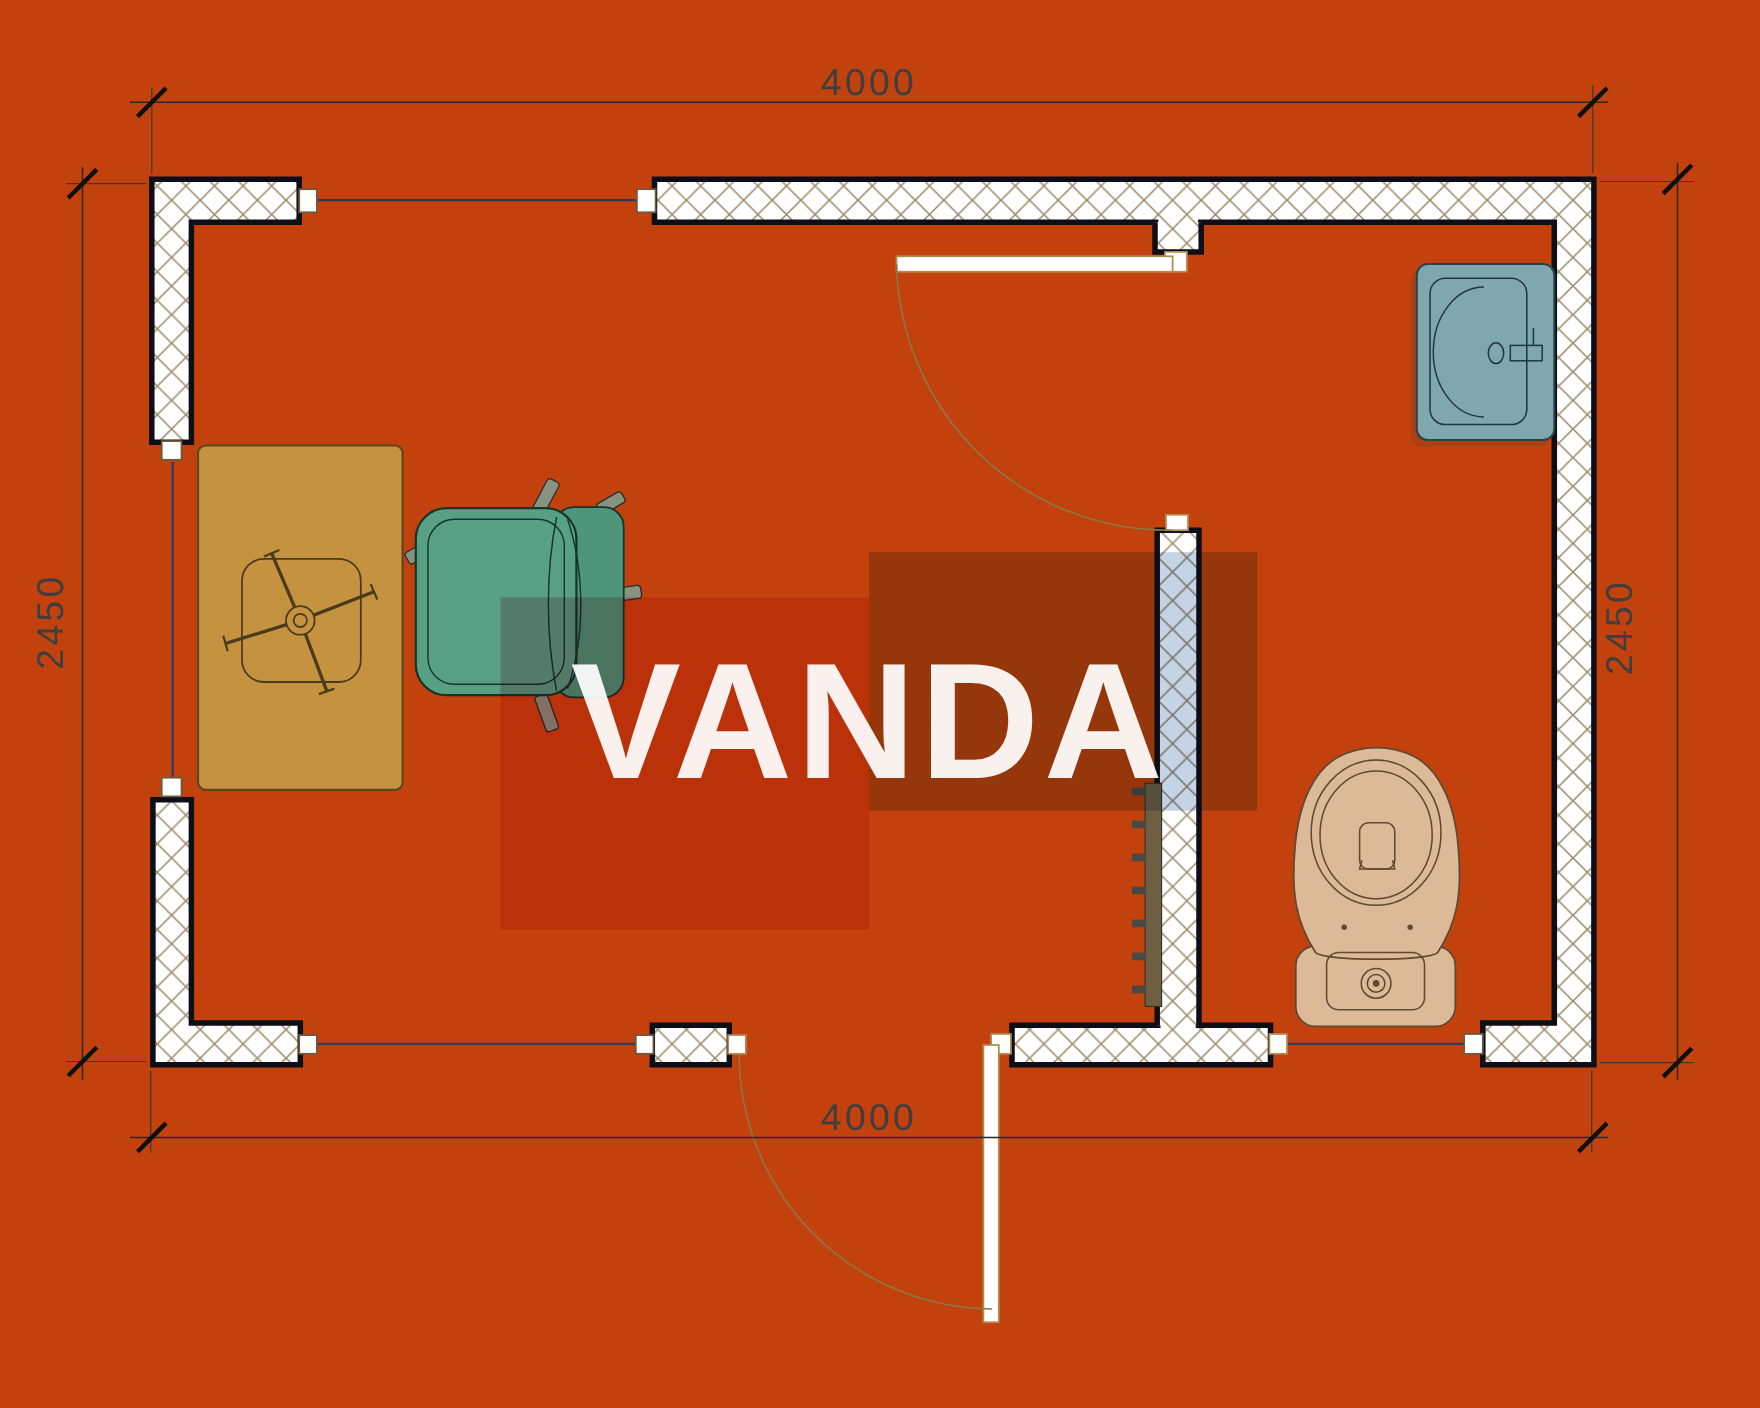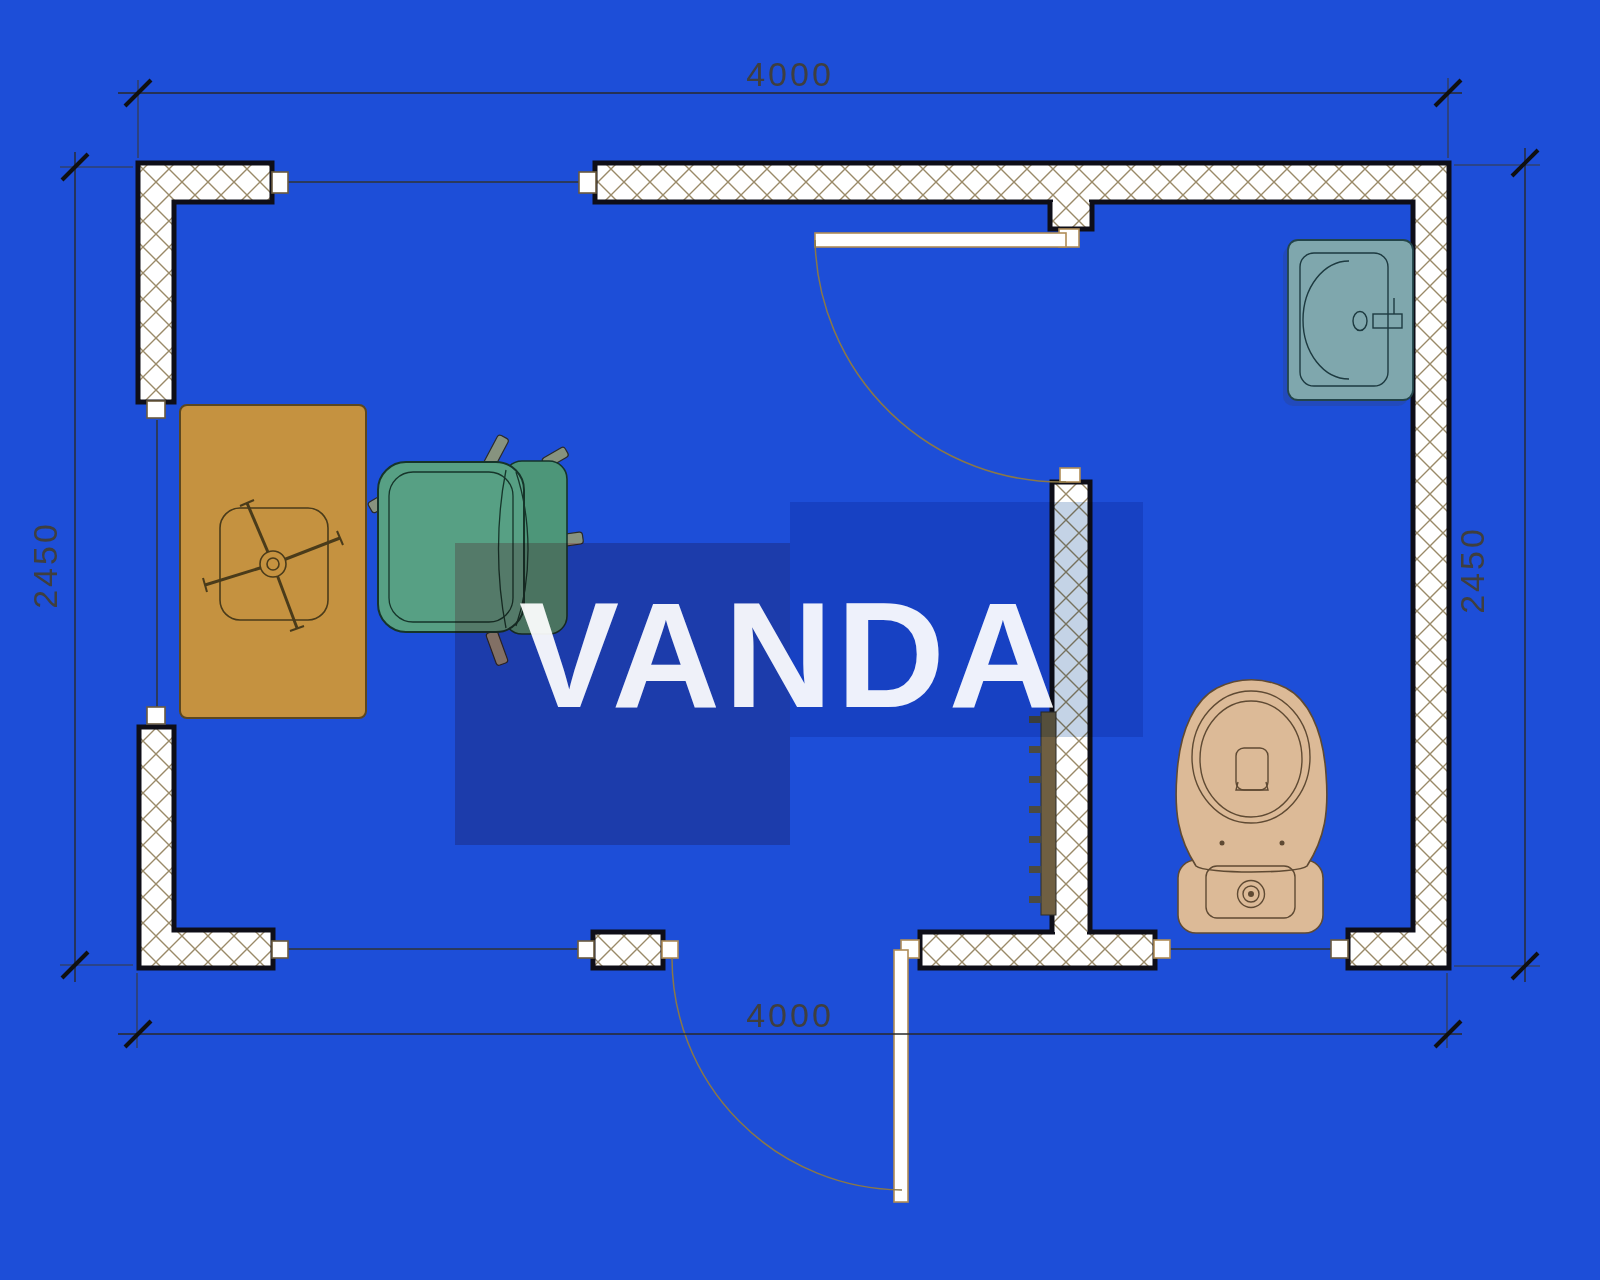--- a/index.html
+++ b/index.html
@@ -1,16 +1,16 @@
 <!DOCTYPE html>
 <html style="--wall-hatch: #9a8a68; --wall-outline: #0e0e18; --window-line: #2B3A5E; --door-frame: #B08D57; --desk: #C59240; --chair: #57A084; --caster: #87937F; --toilet: #DCBA97; --sink: #7FA7AD; --radiator: #6F5F42; --dim-line: #2a2a2a; --dim-text: #3f3f3f; --watermark-pink: #F6C3CA; --watermark-blue: #C4D3E6;"><head>
 <meta charset="utf-8">
 <style>
   html,body{margin:0;padding:0;background:#fff;}
-  .stage{position:relative;width:1600px;height:1280px;background:#1d4ed8;overflow:hidden;
+  .stage{position:relative;width:1600px;height:1280px;background:#c2410c;overflow:hidden;
          font-family:"Liberation Sans",sans-serif;}
   svg{display:block;}
 
   
   .wall{fill:url(#hatch);stroke:var(--wall-outline,#0e0e18);stroke-width:5;}
   .patch{fill:url(#hatch);stroke:none;}
 
   
   .dim{stroke:var(--dim-line,#2a2a2a);stroke-width:1.4;fill:none;}
   .ext{stroke:#3a3a3a;stroke-width:1.1;fill:none;}

